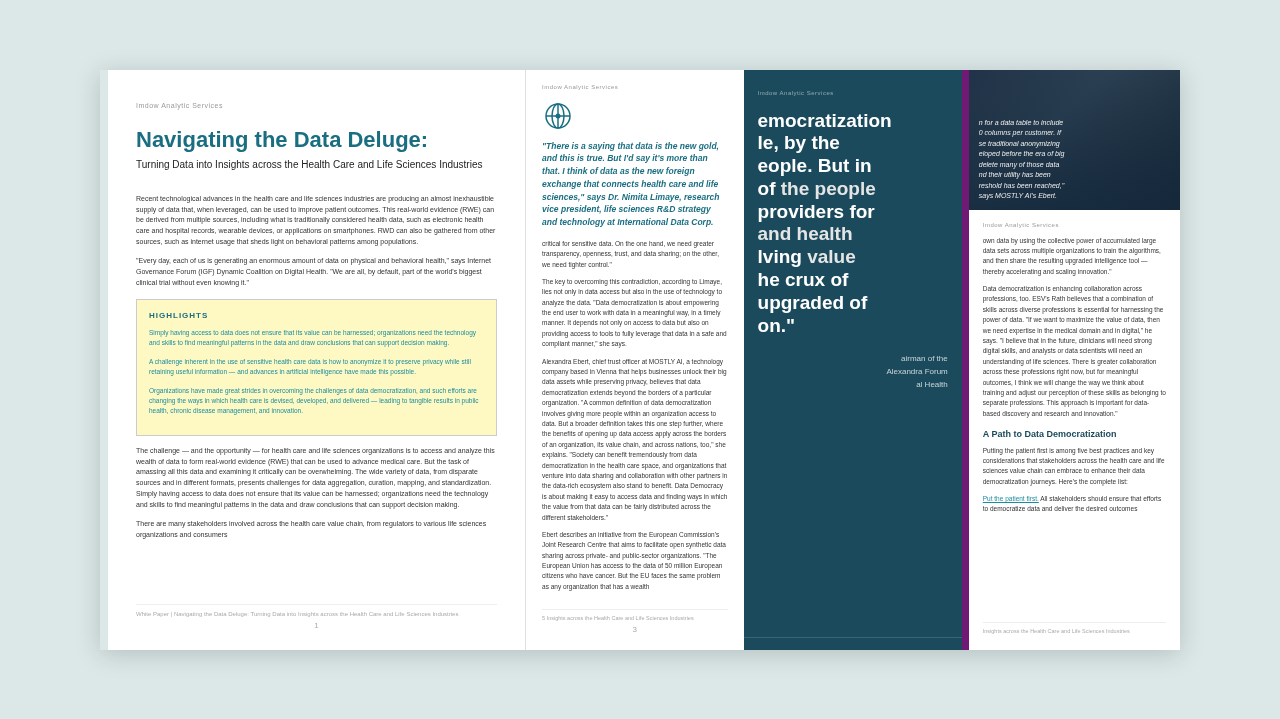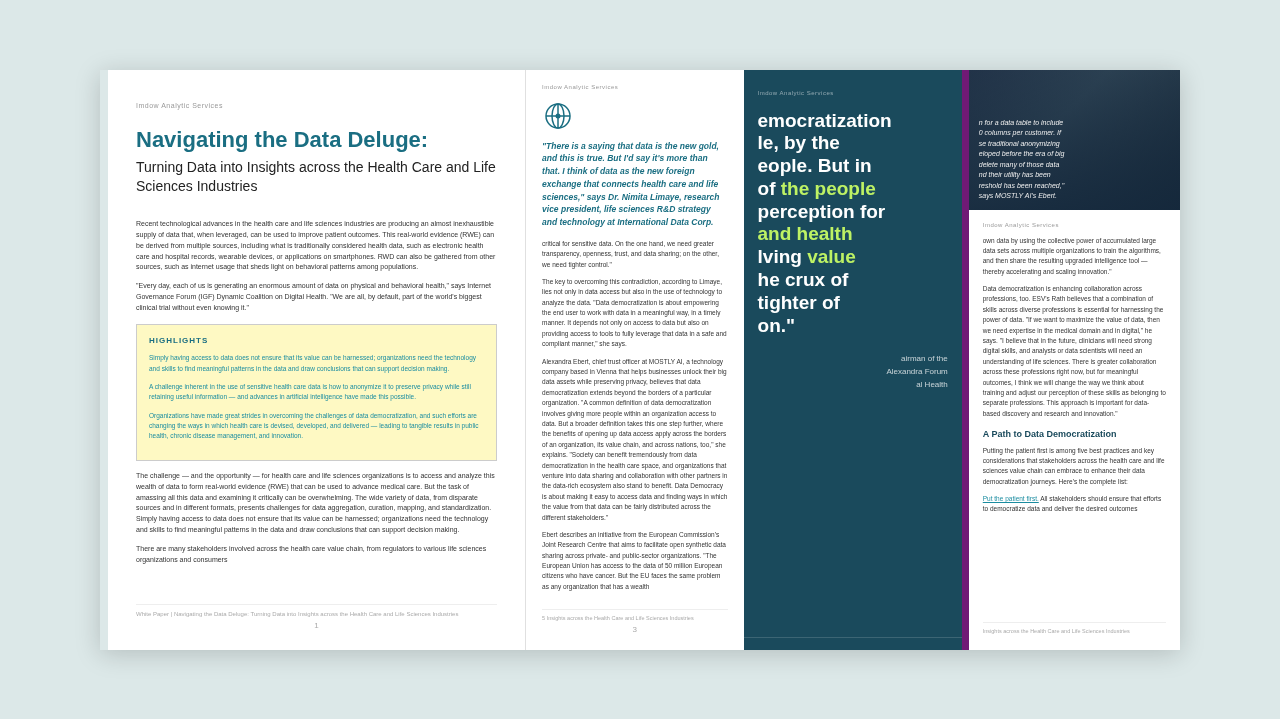--- a/index.html
+++ b/index.html
@@ -44,21 +44,21 @@
     }
     .page-1-title {
       color: #1a6e82;
       font-size: 22px;
       font-weight: 800;
       line-height: 1.15;
       margin-bottom: 6px;
     }
     .page-1-subtitle {
       color: #222;
-      font-size: 14px;
+      font-size: 10px;
       font-weight: 400;
       line-height: 1.4;
       margin-bottom: 22px;
     }
     .page-1-body {
       font-size: 7px;
       color: #333;
       line-height: 1.55;
       flex: 1;
       columns: 1;
@@ -175,21 +175,21 @@
       margin-bottom: 14px;
     }
     .page-3-big-text {
       font-size: 19px;
       font-weight: 800;
       color: #fff;
       line-height: 1.2;
       margin-bottom: 12px;
     }
     .page-3-big-text .teal-highlight {
-      color: #bef264;
+      color: #e5e5e5;
     }
     .page-3-number {
       text-align: center;
       font-size: 8px;
       color: rgba(255,255,255,0.4);
       padding: 6px 0;
       border-top: 1px solid rgba(255,255,255,0.15);
       margin-top: 8px;
     }
 
@@ -325,25 +325,25 @@
   </div>
 
   <div class="page page-3">
     <div class="page-3-top">
       <div class="page-3-brand">Imdow Analytic Services</div>
       <div class="page-3-big-text">
         <span>emocratization</span><br>
         <span>le, by the</span><br>
         <span>eople. But in</span><br>
         <span>of <span class="teal-highlight">the people</span></span><br>
-        <span>perception for</span><br>
+        <span>providers for</span><br>
         <span><span class="teal-highlight">and health</span></span><br>
         <span>lving <span class="teal-highlight">value</span></span><br>
         <span>he crux of</span><br>
-        <span>tighter of</span><br>
+        <span>upgraded of</span><br>
         <span>on."</span>
       </div>
       <div style="margin-top:16px; color:rgba(255,255,255,0.75); font-size:8px; line-height:1.6;text-align:right;">
         <div>airman of the</div>
         <div>Alexandra Forum</div>
         <div>al Health</div>
       </div>
     </div>
     <div class="page-3-number"></div>
   </div>

